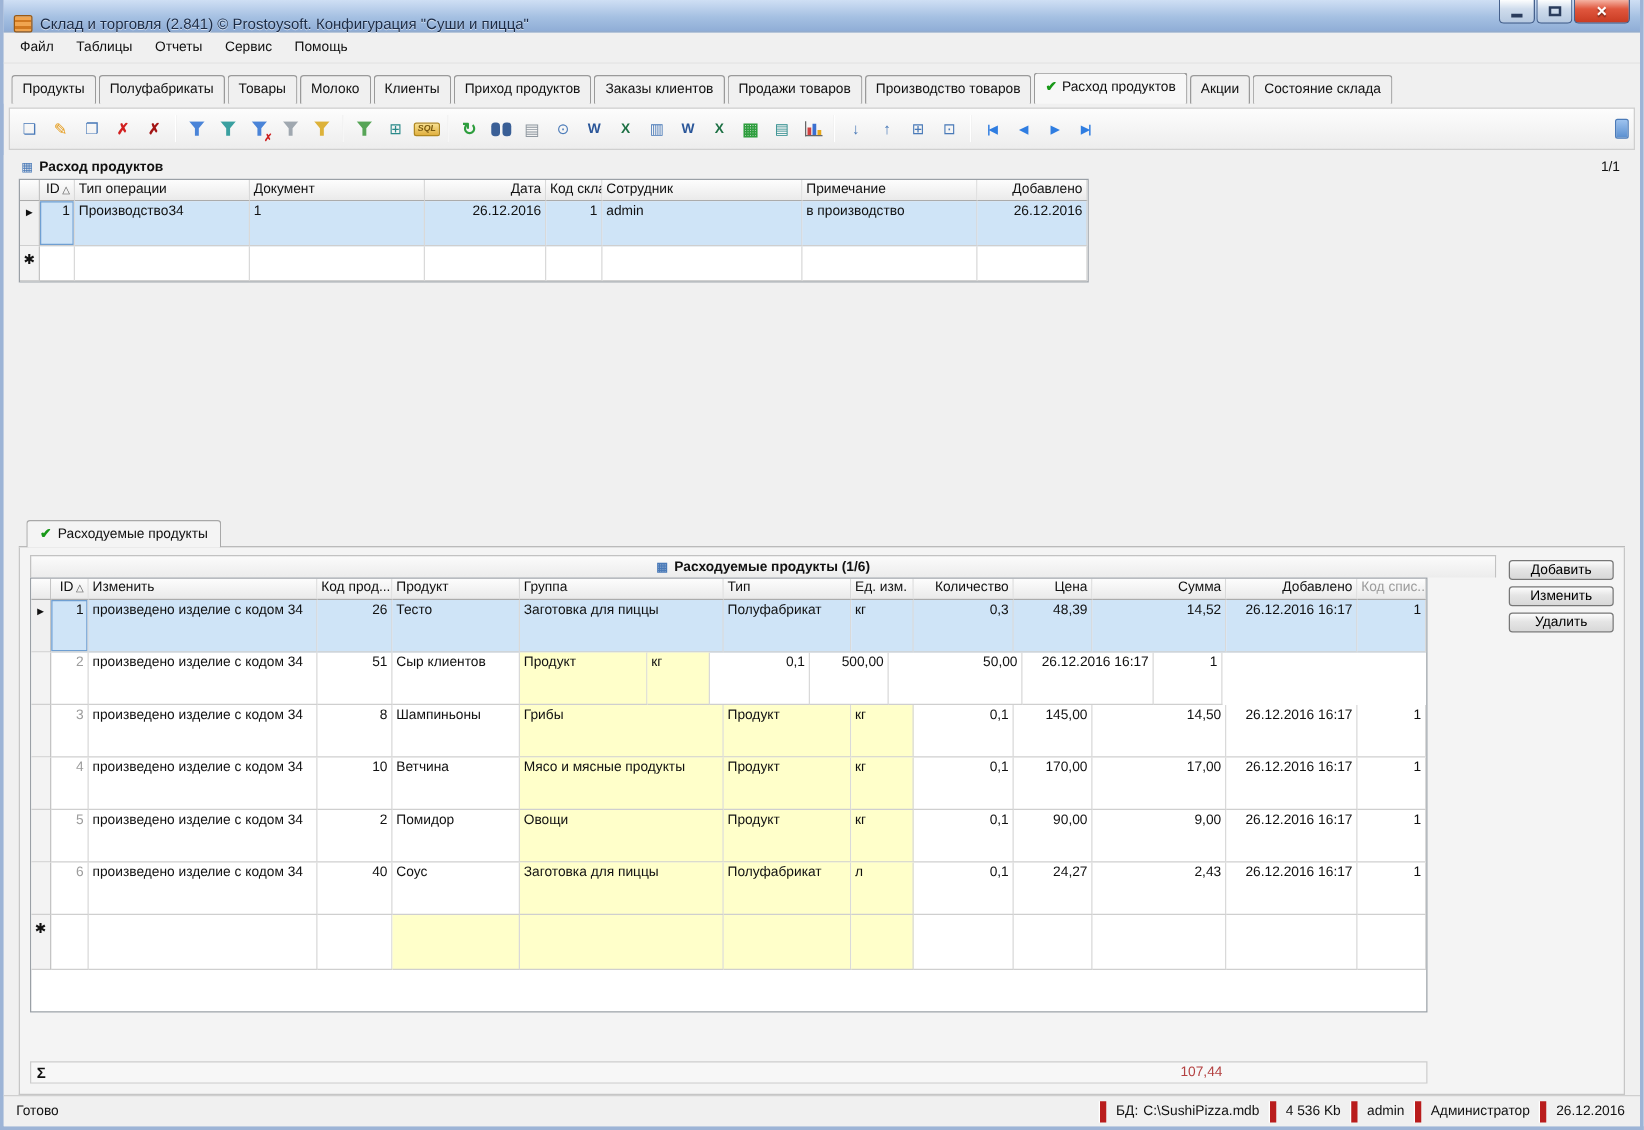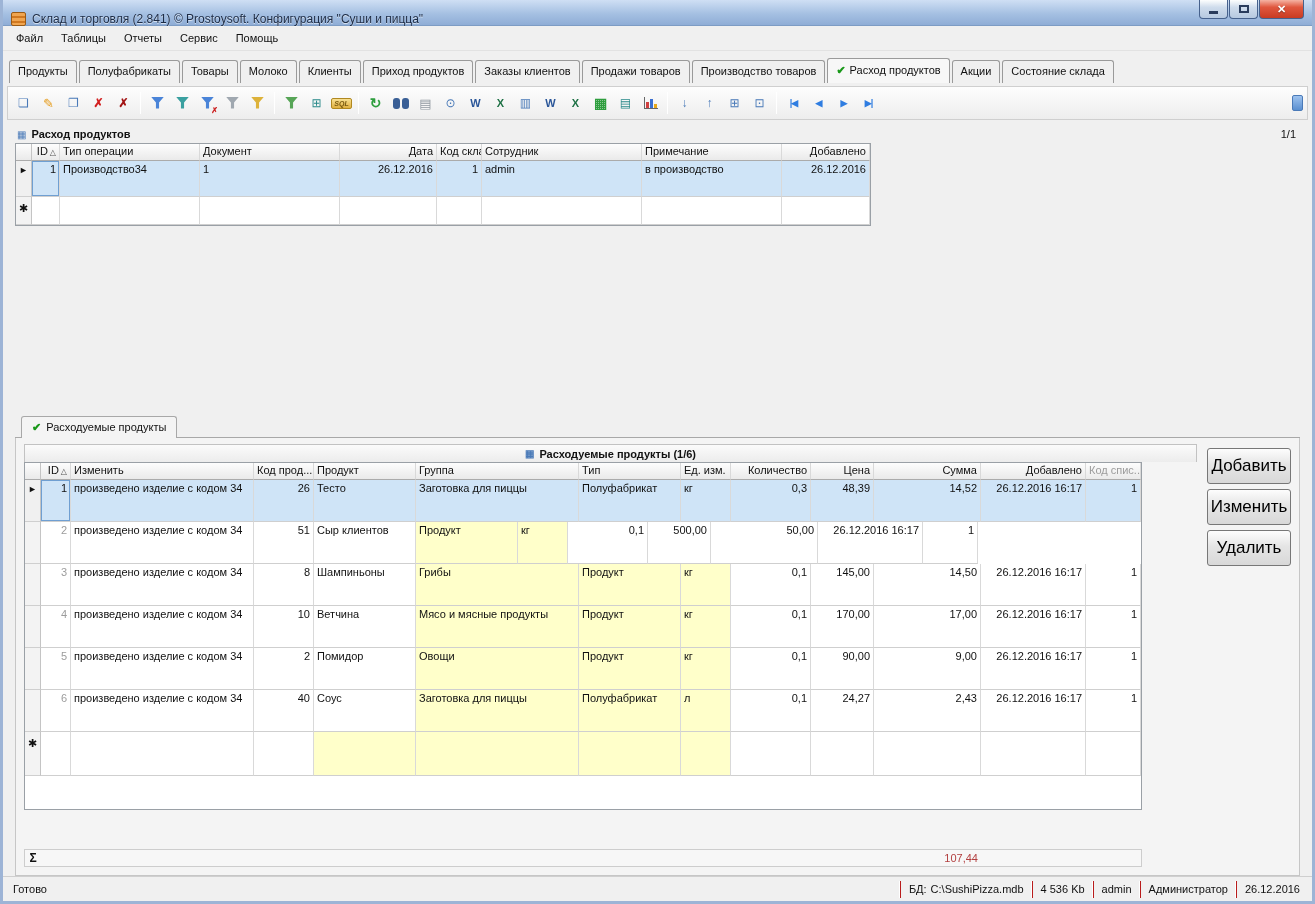--- a/index.html
+++ b/index.html
@@ -98,26 +98,26 @@
   .dtab{display:flex;gap:5px;align-items:center;border:1px solid #a8a8a8;border-bottom:none;border-radius:3px 3px 0 0;background:#f4f4f4;padding:4px 10px 5px;margin-bottom:-1px;position:relative;z-index:1;cursor:default}
   .detail-panel{background:#f4f4f4;border:1px solid #c6c6c6;border-top:none;padding:6px 8px 8px;display:flex;height:438px}
   .detail-left{flex:1;display:flex;flex-direction:column;margin-right:10px;overflow:hidden}
   .bg-titlebar{background:linear-gradient(#fbfbfb,#ececec);border:1px solid #c2c2c2;border-bottom:none;display:flex;align-items:center;justify-content:center;gap:5px;height:18px;font-weight:bold}
   .bottom-grid{width:1118px;height:348px;overflow:hidden}
   .sum-row{margin-top:9px;width:1118px;height:18px;flex:0 0 18px;background:#f7f7f7;border:1px solid #cdcdcd;display:flex;align-items:center}
   .sum-sigma{width:16px;text-align:center;font-weight:bold;font-size:12px;line-height:1}
   .sum-spacer{width:833px}
   .sum-value{width:107px;text-align:right;color:#b34040;padding-right:3px}
   .detail-buttons{width:84px;display:flex;flex-direction:column;gap:5px;padding-top:4px}
-  .btn{height:36px;border:1px solid #777;border-radius:3px;background:linear-gradient(#fdfdfd,#e5e5e5 45%,#d8d8d8);font-family:inherit;font-size:17px;cursor:pointer}
+  .btn{height:16px;border:1px solid #777;border-radius:3px;background:linear-gradient(#fdfdfd,#e5e5e5 45%,#d8d8d8);font-family:inherit;font-size:11px;cursor:pointer}
 
   
   .statusbar{flex:0 0 25px;height:25px;background:#f0f0f0;border-top:1px solid #cfcfcf;display:flex;align-items:center;padding:0 4px}
   .sb-status{flex:1;padding-left:6px}
-  .sb-seg{padding:0 8px;border-left:1px solid #b91c1c;box-shadow:-1px 0 0 #fff;height:17px;display:flex;align-items:center;gap:4px;white-space:nowrap}
+  .sb-seg{padding:0 8px;border-left:5px solid #b91c1c;box-shadow:-1px 0 0 #fff;height:17px;display:flex;align-items:center;gap:4px;white-space:nowrap}
 </style>
 </head>
 <body>
 
 <div class="window">
 
   <div class="titlebar">
     <span class="app-icon"></span>
     <span class="win-title">Склад и торговля (2.841) © Prostoysoft. Конфигурация "Суши и пицца"</span>
     <div class="win-controls">

